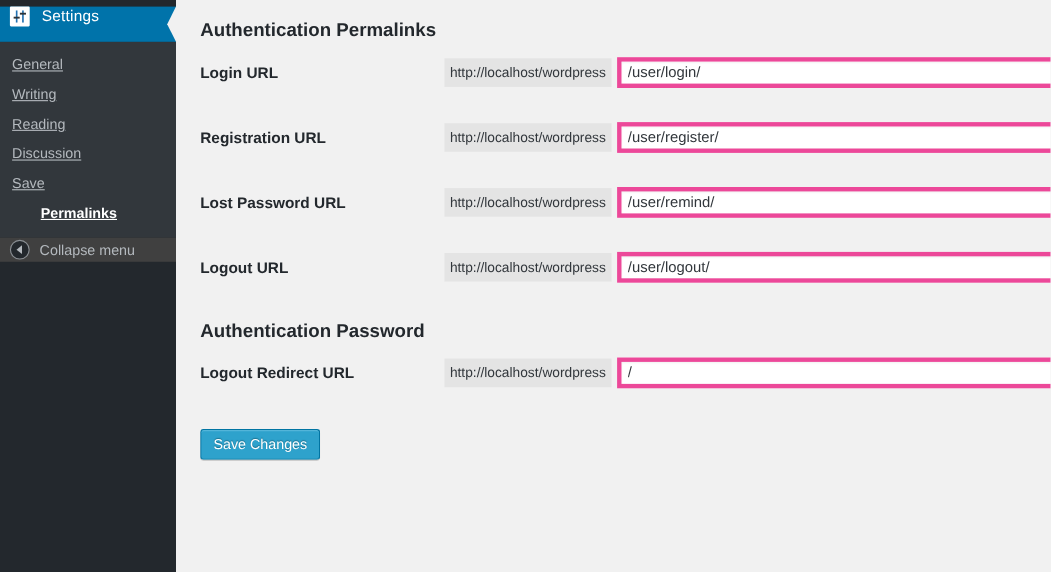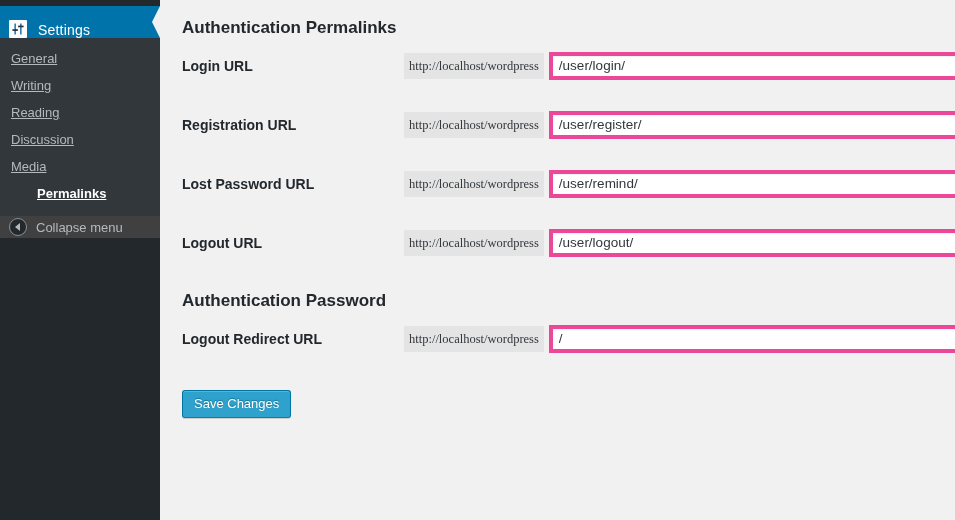--- a/index.html
+++ b/index.html
@@ -32,21 +32,21 @@
   }
   .sidebar-topstrip {
     height: 6px;
     background: #23282d;
   }
   .menu-top {
     position: relative;
     height: 32px;
     background: #0073aa;
     display: flex;
-    align-items: flex-end;
+    align-items: flex-start;
     padding-left: 9px;
     box-sizing: border-box;
   }
   .menu-top-arrow {
     position: absolute;
     right: 0;
     top: 0;
     width: 0;
     height: 0;
     border-top: 16px solid transparent;
@@ -153,21 +153,21 @@
     font-size: 14px;
     color: #23282d;
     padding: 0;
     vertical-align: middle;
   }
   .form-table td { padding: 0; vertical-align: middle; }
   .field-row { display: flex; align-items: center; }
   .url-prefix {
     background: #e4e4e4;
     color: #32373c;
-    font-family: Liberation Serif, serif;
+    font-family: Liberation Sans, sans-serif;
     font-size: 12.5px;
     line-height: 22px;
     padding: 2px 5px;
     white-space: nowrap;
     flex: none;
   }
   .url-input {
     flex: 1 1 auto;
     height: 28px;
     margin-left: 5px;
@@ -218,21 +218,21 @@
       </span>
       <span class="menu-top-label">Settings</span>
       <span class="menu-top-arrow"></span>
     </div>
 
     <div class="submenu">
       <a class="submenu-item" href="#">General</a>
       <a class="submenu-item" href="#">Writing</a>
       <a class="submenu-item" href="#">Reading</a>
       <a class="submenu-item" href="#">Discussion</a>
-      <a class="submenu-item" href="#">Media</a>
+      <a class="submenu-item" href="#">Save</a>
       <a class="submenu-item current" href="#">Permalinks</a>
     </div>
 
     <div class="collapse-wrap">
       <div class="collapse-row">
         <span class="collapse-icon">
           <span class="tri"></span>
         </span>
         <span class="collapse-label">Collapse menu</span>
       </div>

